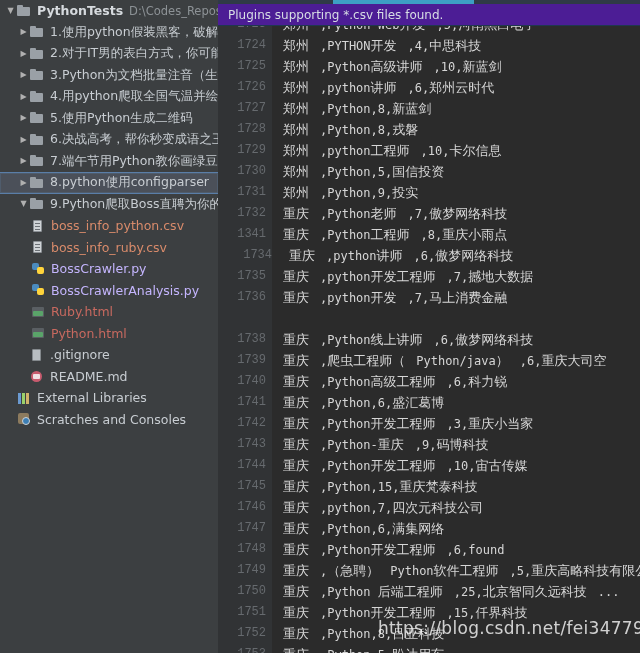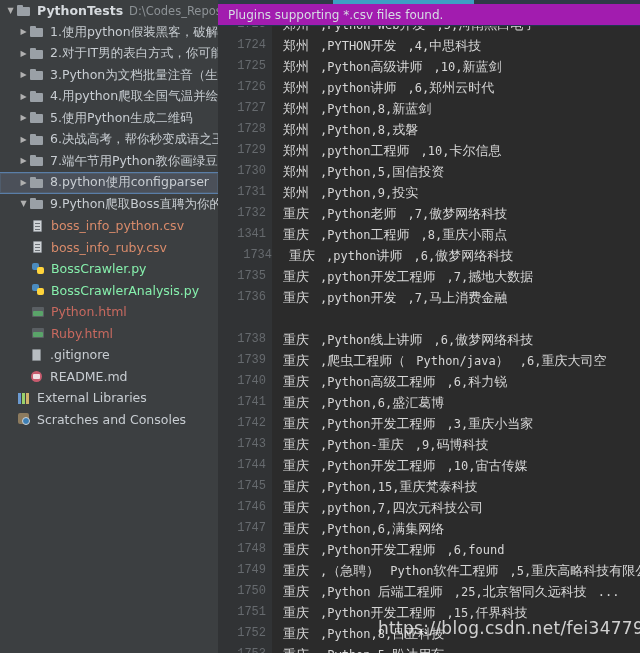--- a/index.html
+++ b/index.html
@@ -106,39 +106,39 @@
     background:#8d7b5e;border-radius:2px;
   }
   .ico-scratch:after{
     content:"";position:absolute;left:5px;top:5px;width:8px;height:8px;
     background:#3d7fb5;border-radius:50%;border:1px solid #cfd3d6;box-sizing:border-box;
   }
   .proj-name{font-weight:bold;color:#d6dade;}
   .proj-path{color:#8d9296;margin-left:6px;font-size:11.5px;}
   .lbl{overflow:hidden;text-overflow:clip;}
   .c-csv{color:#d98b6b;}
-  .c-py{color:#86efac;text-align:right;}
+  .c-py{color:#c4b5fd;text-align:right;}
   .c-html{color:#c7695f;}
   .c-plain{color:#c8cdd2;}
 
   
   .editor{
     position:relative;flex:1 1 auto;height:653px;
     background:#2b2b2b;overflow:hidden;
   }
   .tab-strip{
     position:absolute;top:0;left:0;right:0;height:4px;
     background:#2f3a47;z-index:6;
   }
   .tab-underline{
     position:absolute;top:0;height:4px;background:#3d9fc4;
   }
   .notify{
     position:absolute;top:4px;left:0;right:0;height:22px;
-    background:#a21caf;
+    background:#4c1d95;
     border-bottom:1px solid #1f3751;
     color:#d7dde4;
     font-size:12px;
     display:flex;align-items:center;
     padding-left:10px;
     box-sizing:border-box;
     z-index:5;
     white-space:nowrap;
   }
   .gutter{
@@ -253,26 +253,26 @@
           <span class="lbl c-py">BossCrawler.py</span>
         </div>
         <div class="tree-row indent-3">
           <span class="arrow"></span>
           <span class="ico ico-py"></span>
           <span class="lbl c-py">BossCrawlerAnalysis.py</span>
         </div>
         <div class="tree-row indent-3">
           <span class="arrow"></span>
           <span class="ico ico-html"></span>
+          <span class="lbl c-html">Ruby.html</span>
+        </div>
+        <div class="tree-row indent-3">
+          <span class="arrow"></span>
+          <span class="ico ico-html"></span>
           <span class="lbl c-html">Python.html</span>
-        </div>
-        <div class="tree-row indent-3">
-          <span class="arrow"></span>
-          <span class="ico ico-html"></span>
-          <span class="lbl c-html">Ruby.html</span>
         </div>
         <div class="tree-row indent-2">
           <span class="arrow"></span>
           <span class="ico ico-git"></span>
           <span class="lbl c-plain">.gitignore</span>
         </div>
         <div class="tree-row indent-2">
           <span class="arrow"></span>
           <span class="ico ico-md"></span>
           <span class="lbl c-plain">README.md</span>

